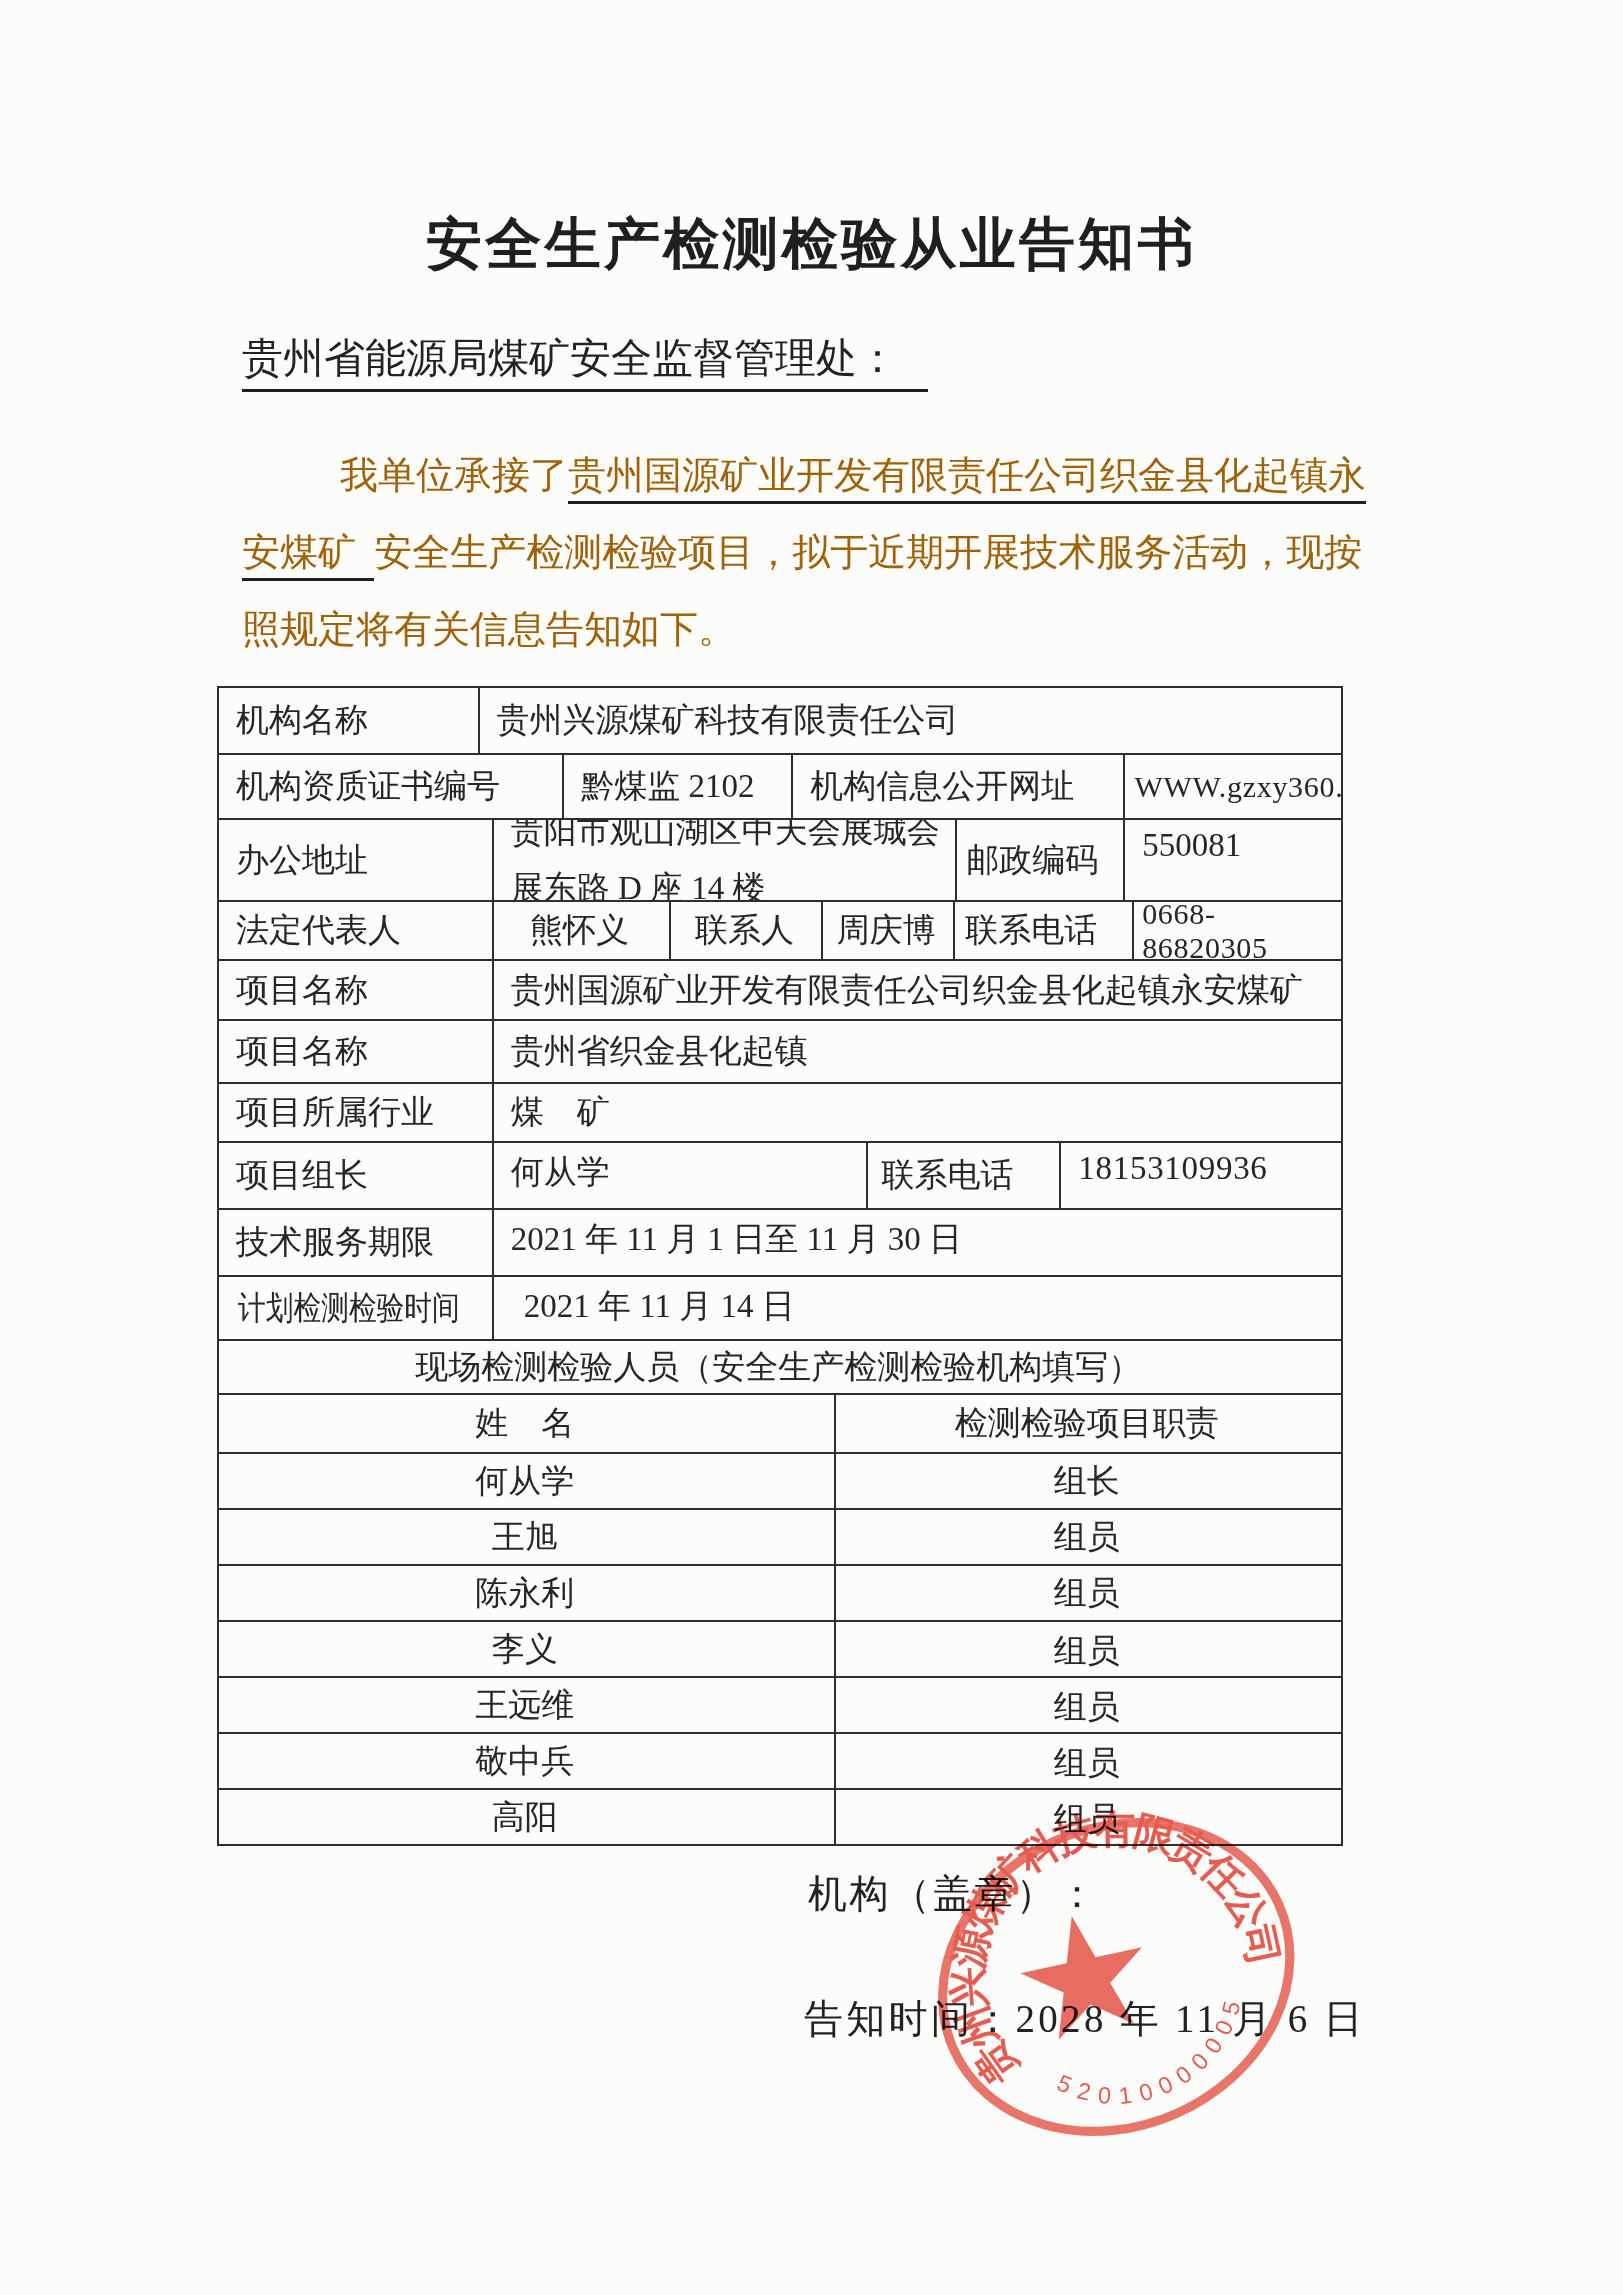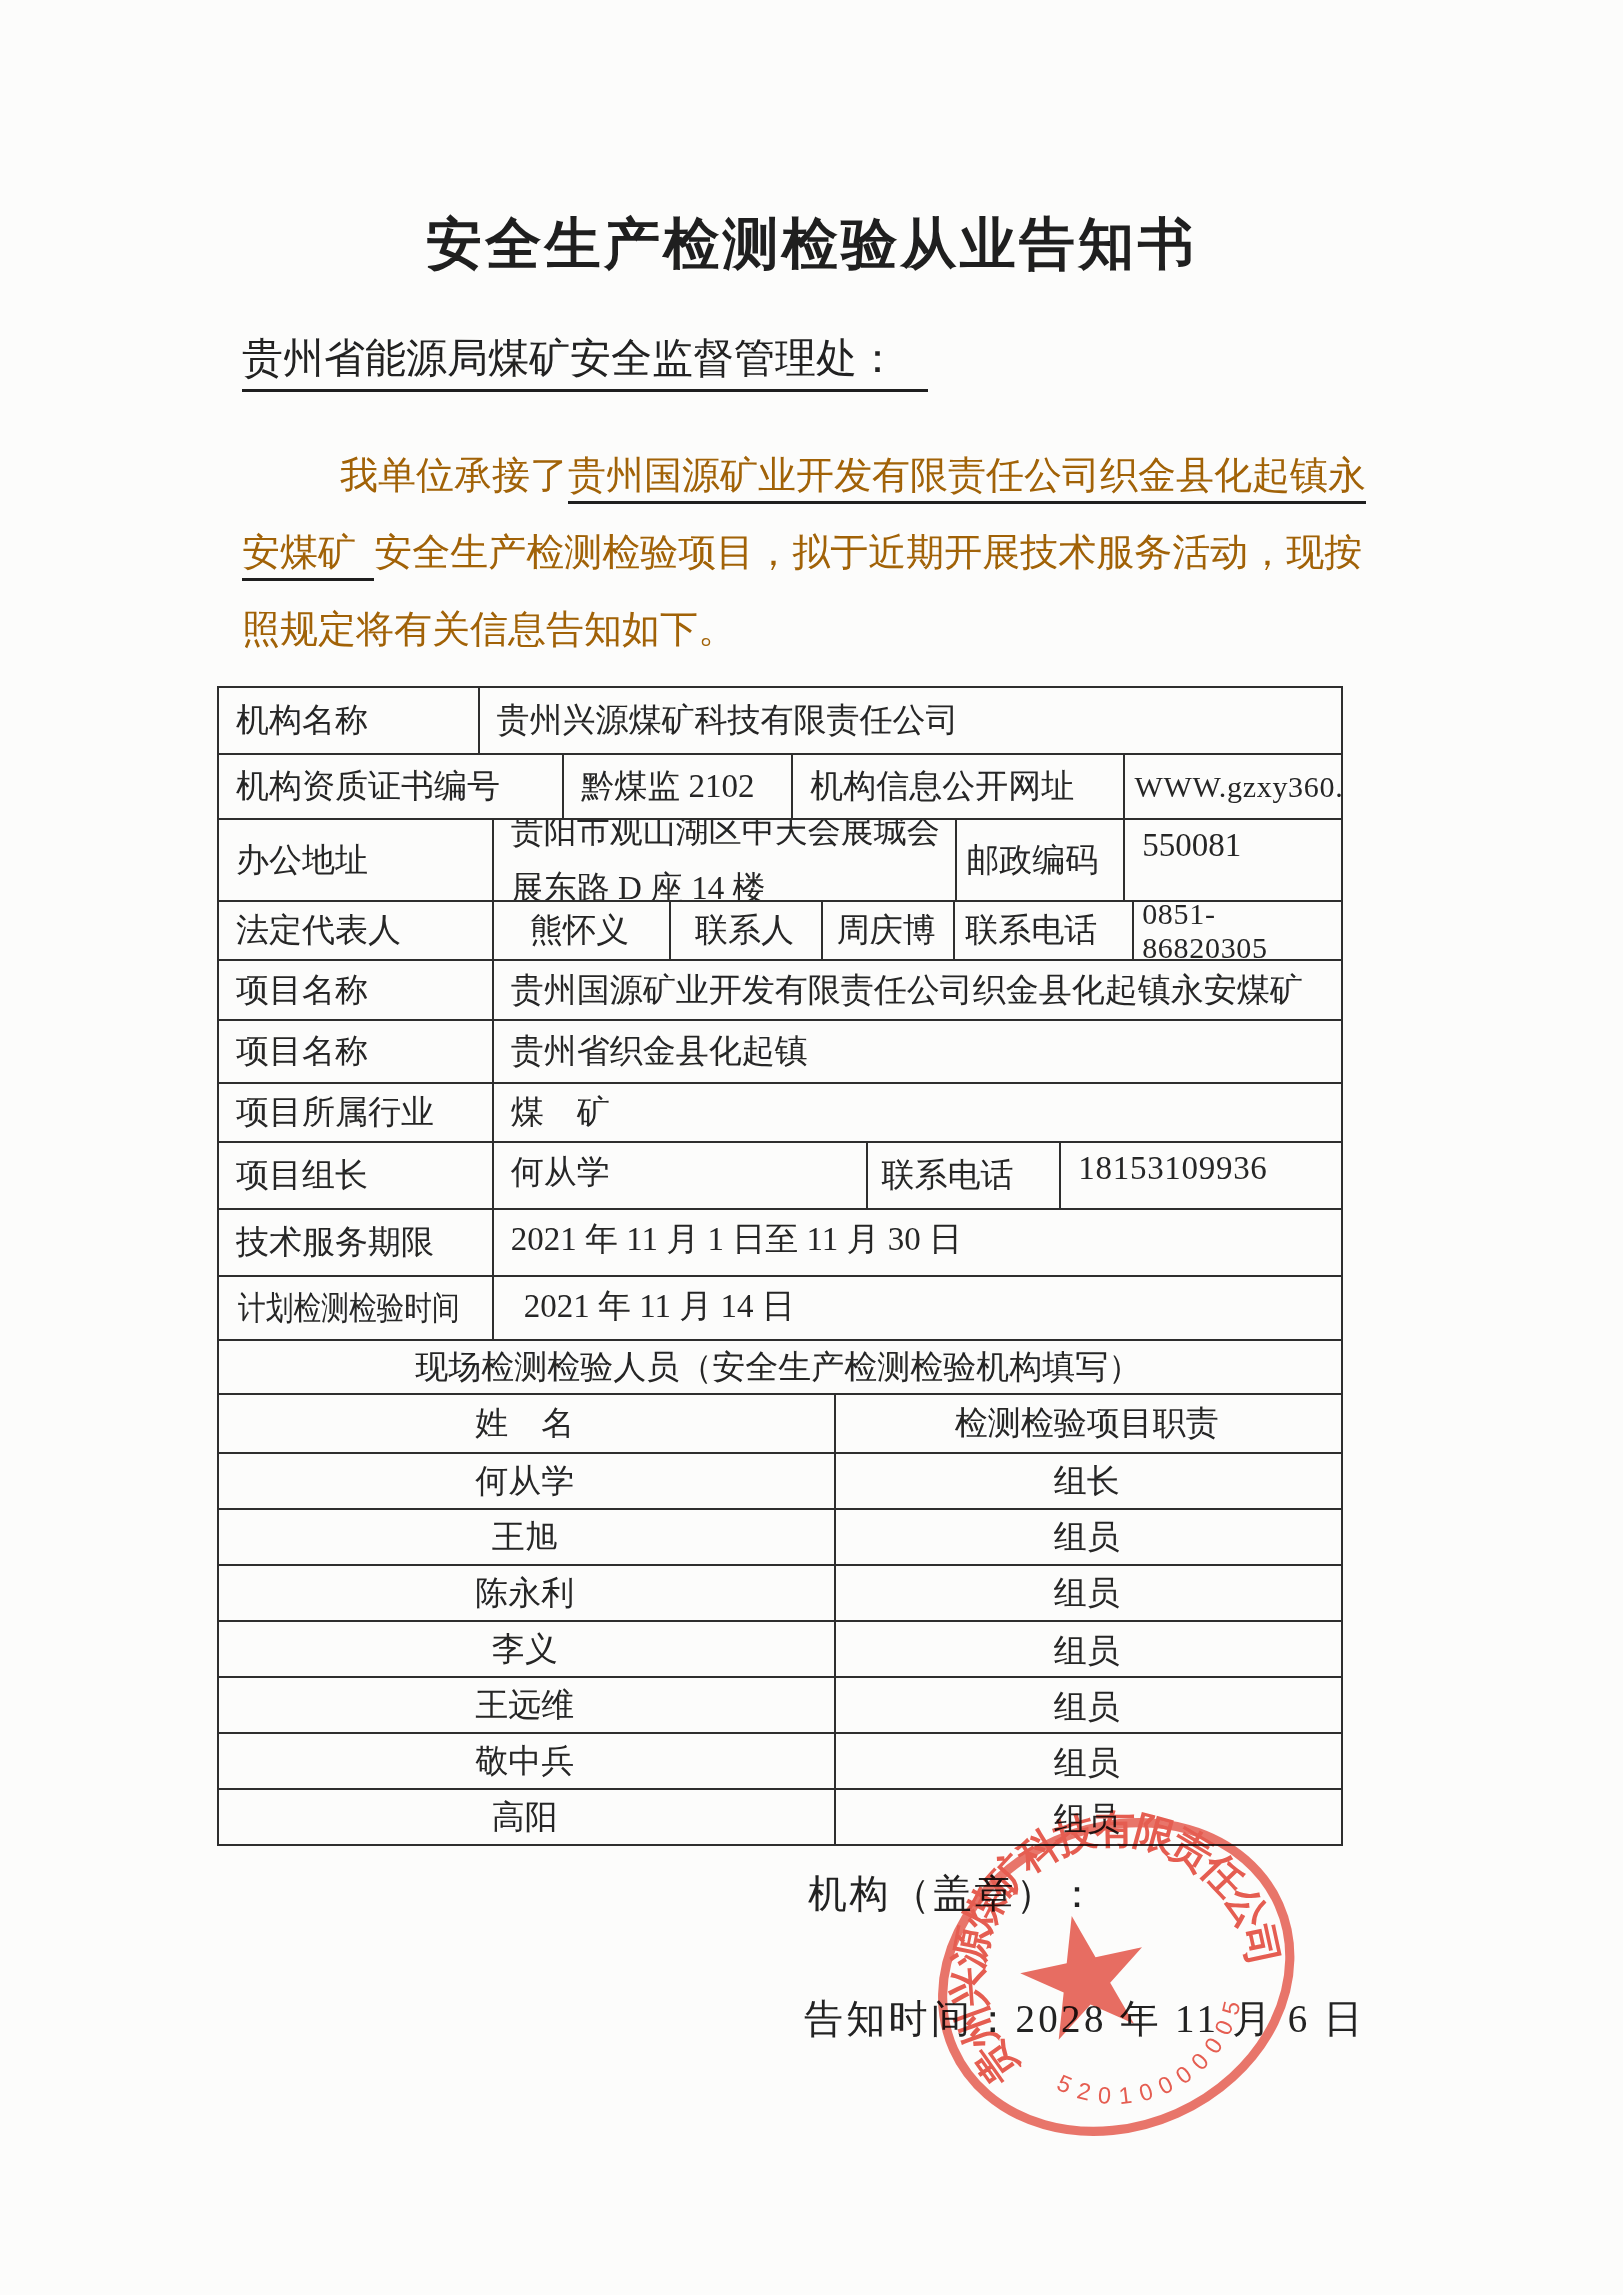--- a/index.html
+++ b/index.html
@@ -115,21 +115,21 @@
       <div class="tcell" style="width:15%;padding-left:9.2px">邮政编码</div>
       <div class="tcell tc-top" style="width:19.4%">550081</div>
     </div>
 
     <div class="trow" style="height:59px">
       <div class="tcell" style="width:24.3%">法定代表人</div>
       <div class="tcell tc-center" style="width:15.8%">熊怀义</div>
       <div class="tcell tc-center" style="width:13.6%">联系人</div>
       <div class="tcell tc-center" style="width:11.7%">周庆博</div>
       <div class="tcell" style="width:16%;padding-left:10.5px">联系电话</div>
-      <div class="tcell mono-num" style="width:18.6%;padding-left:7.9px">0851-86820305</div>
+      <div class="tcell mono-num" style="width:18.6%;padding-left:7.9px">0668-86820305</div>
     </div>
 
     <div class="trow" style="height:60px">
       <div class="tcell" style="width:24.3%">项目名称</div>
       <div class="tcell" style="width:75.7%">贵州国源矿业开发有限责任公司织金县化起镇永安煤矿</div>
     </div>
 
     <div class="trow" style="height:63px">
       <div class="tcell" style="width:24.3%">项目名称</div>
       <div class="tcell" style="width:75.7%">贵州省织金县化起镇</div>

